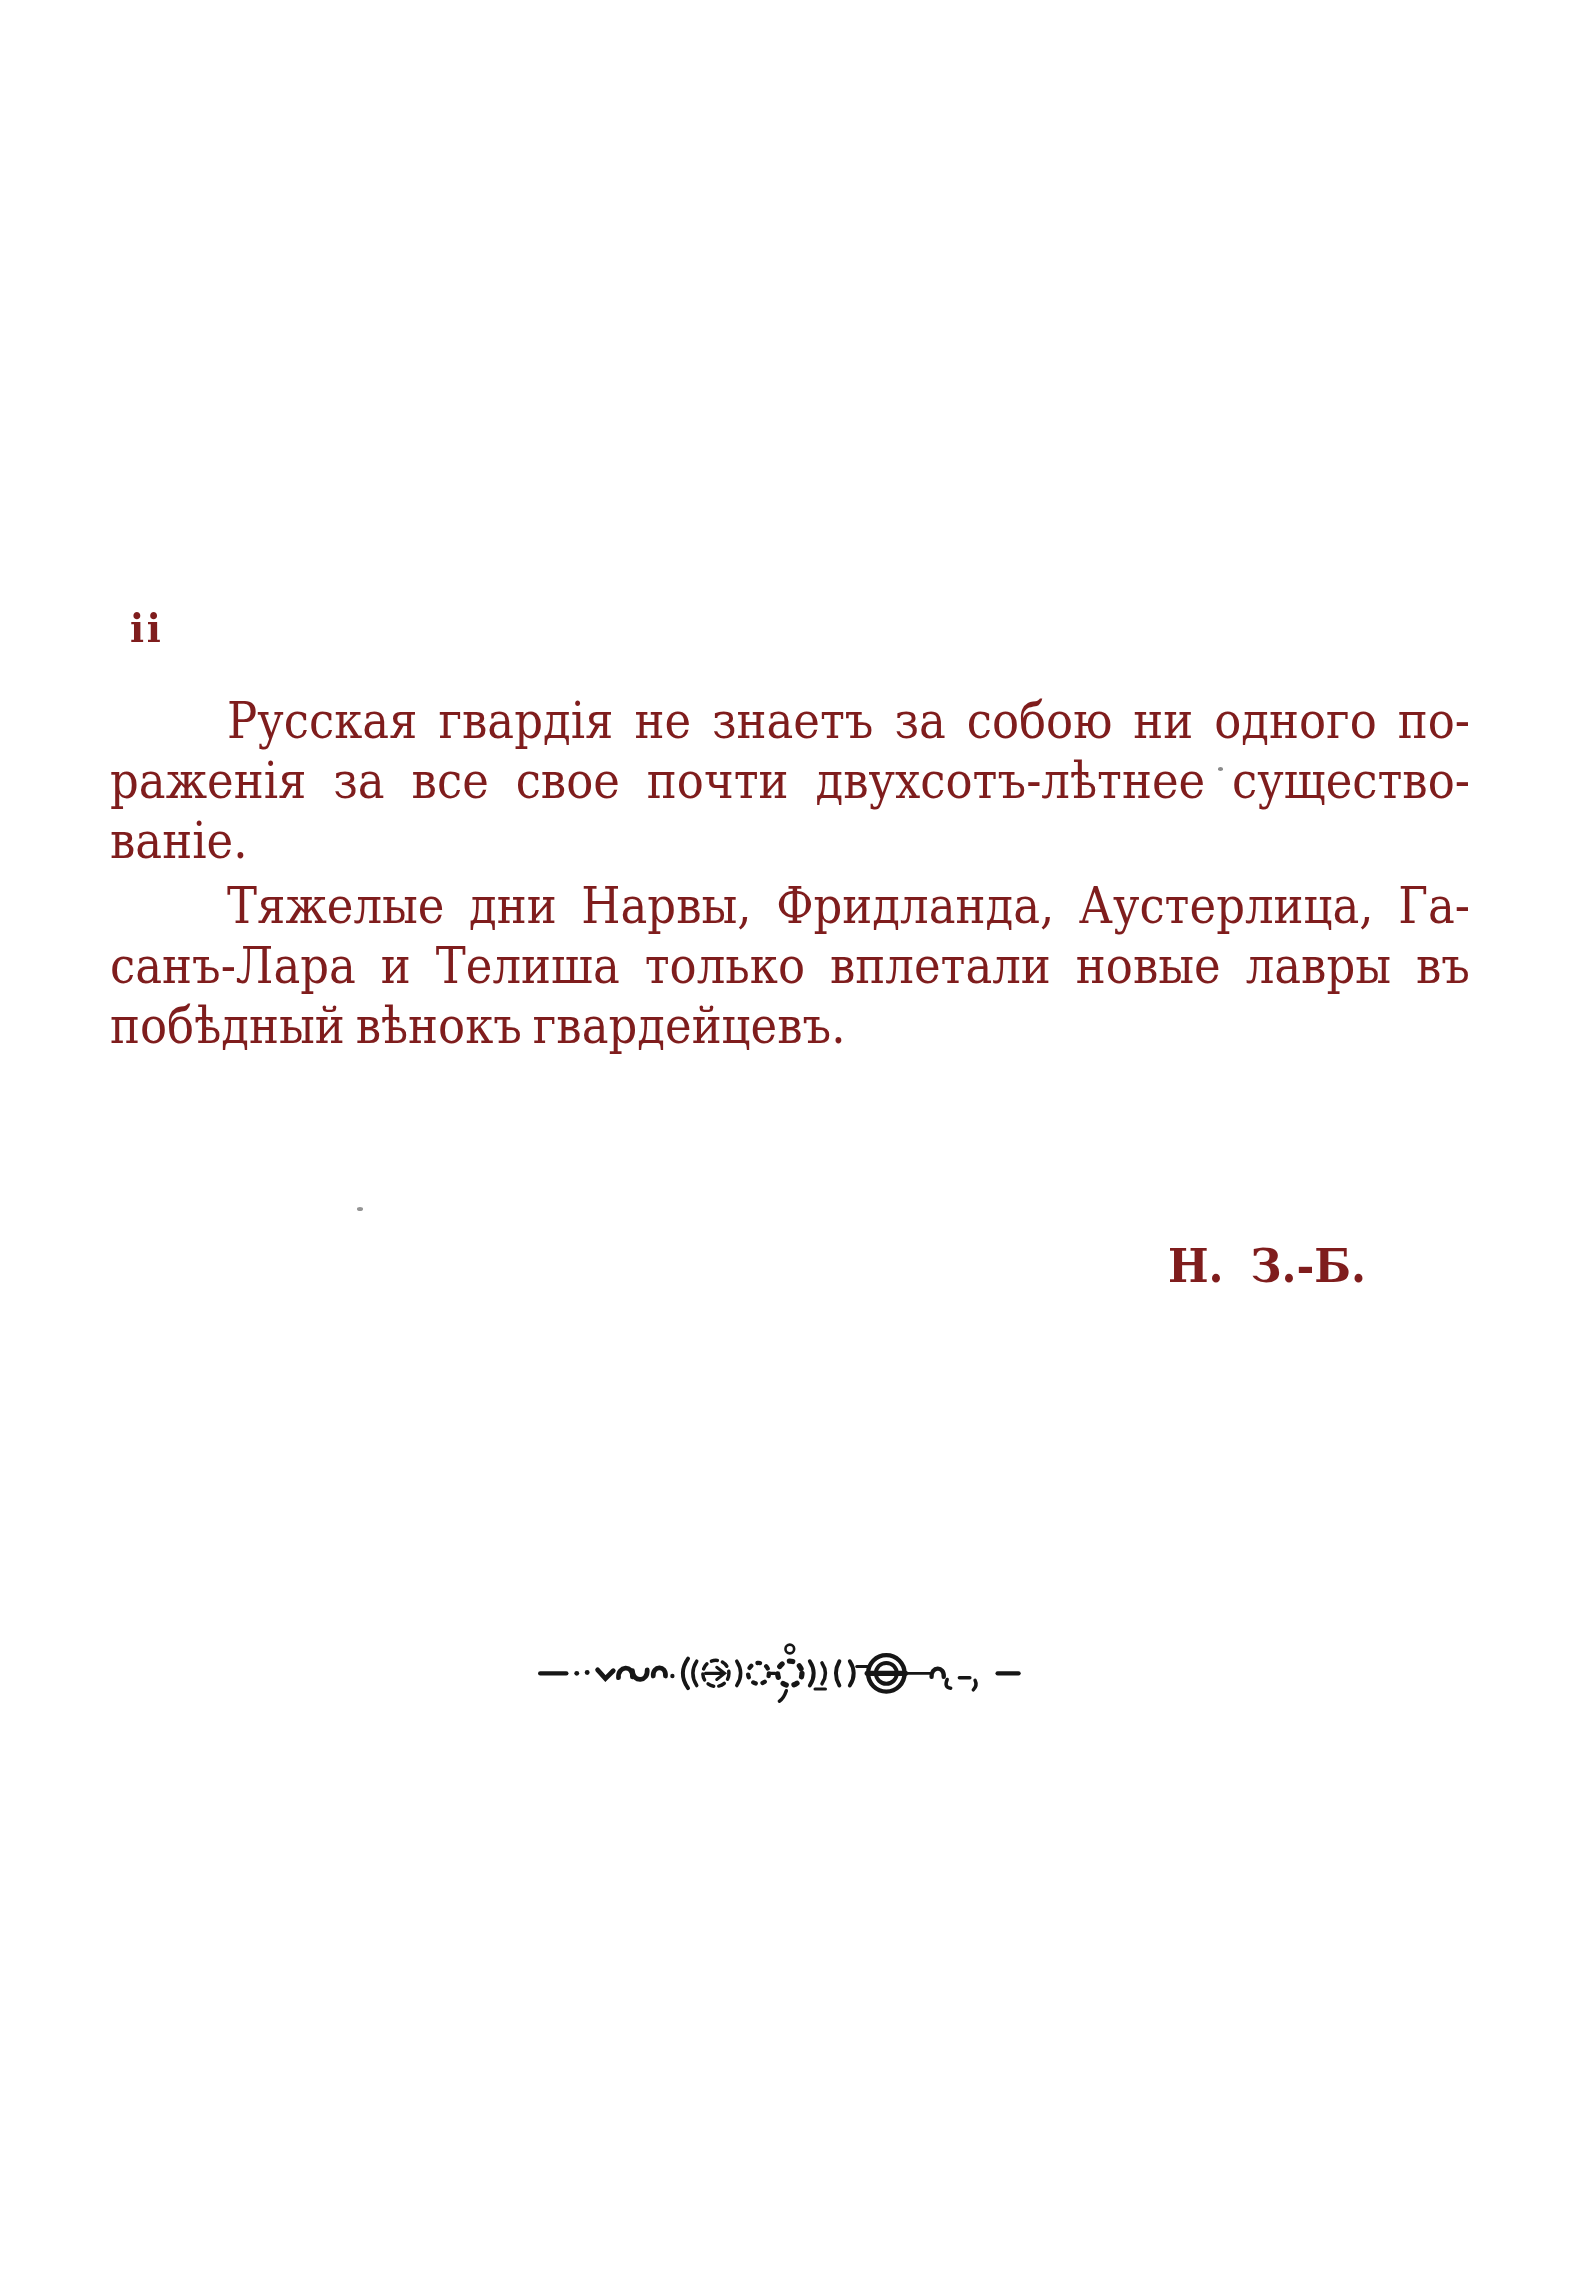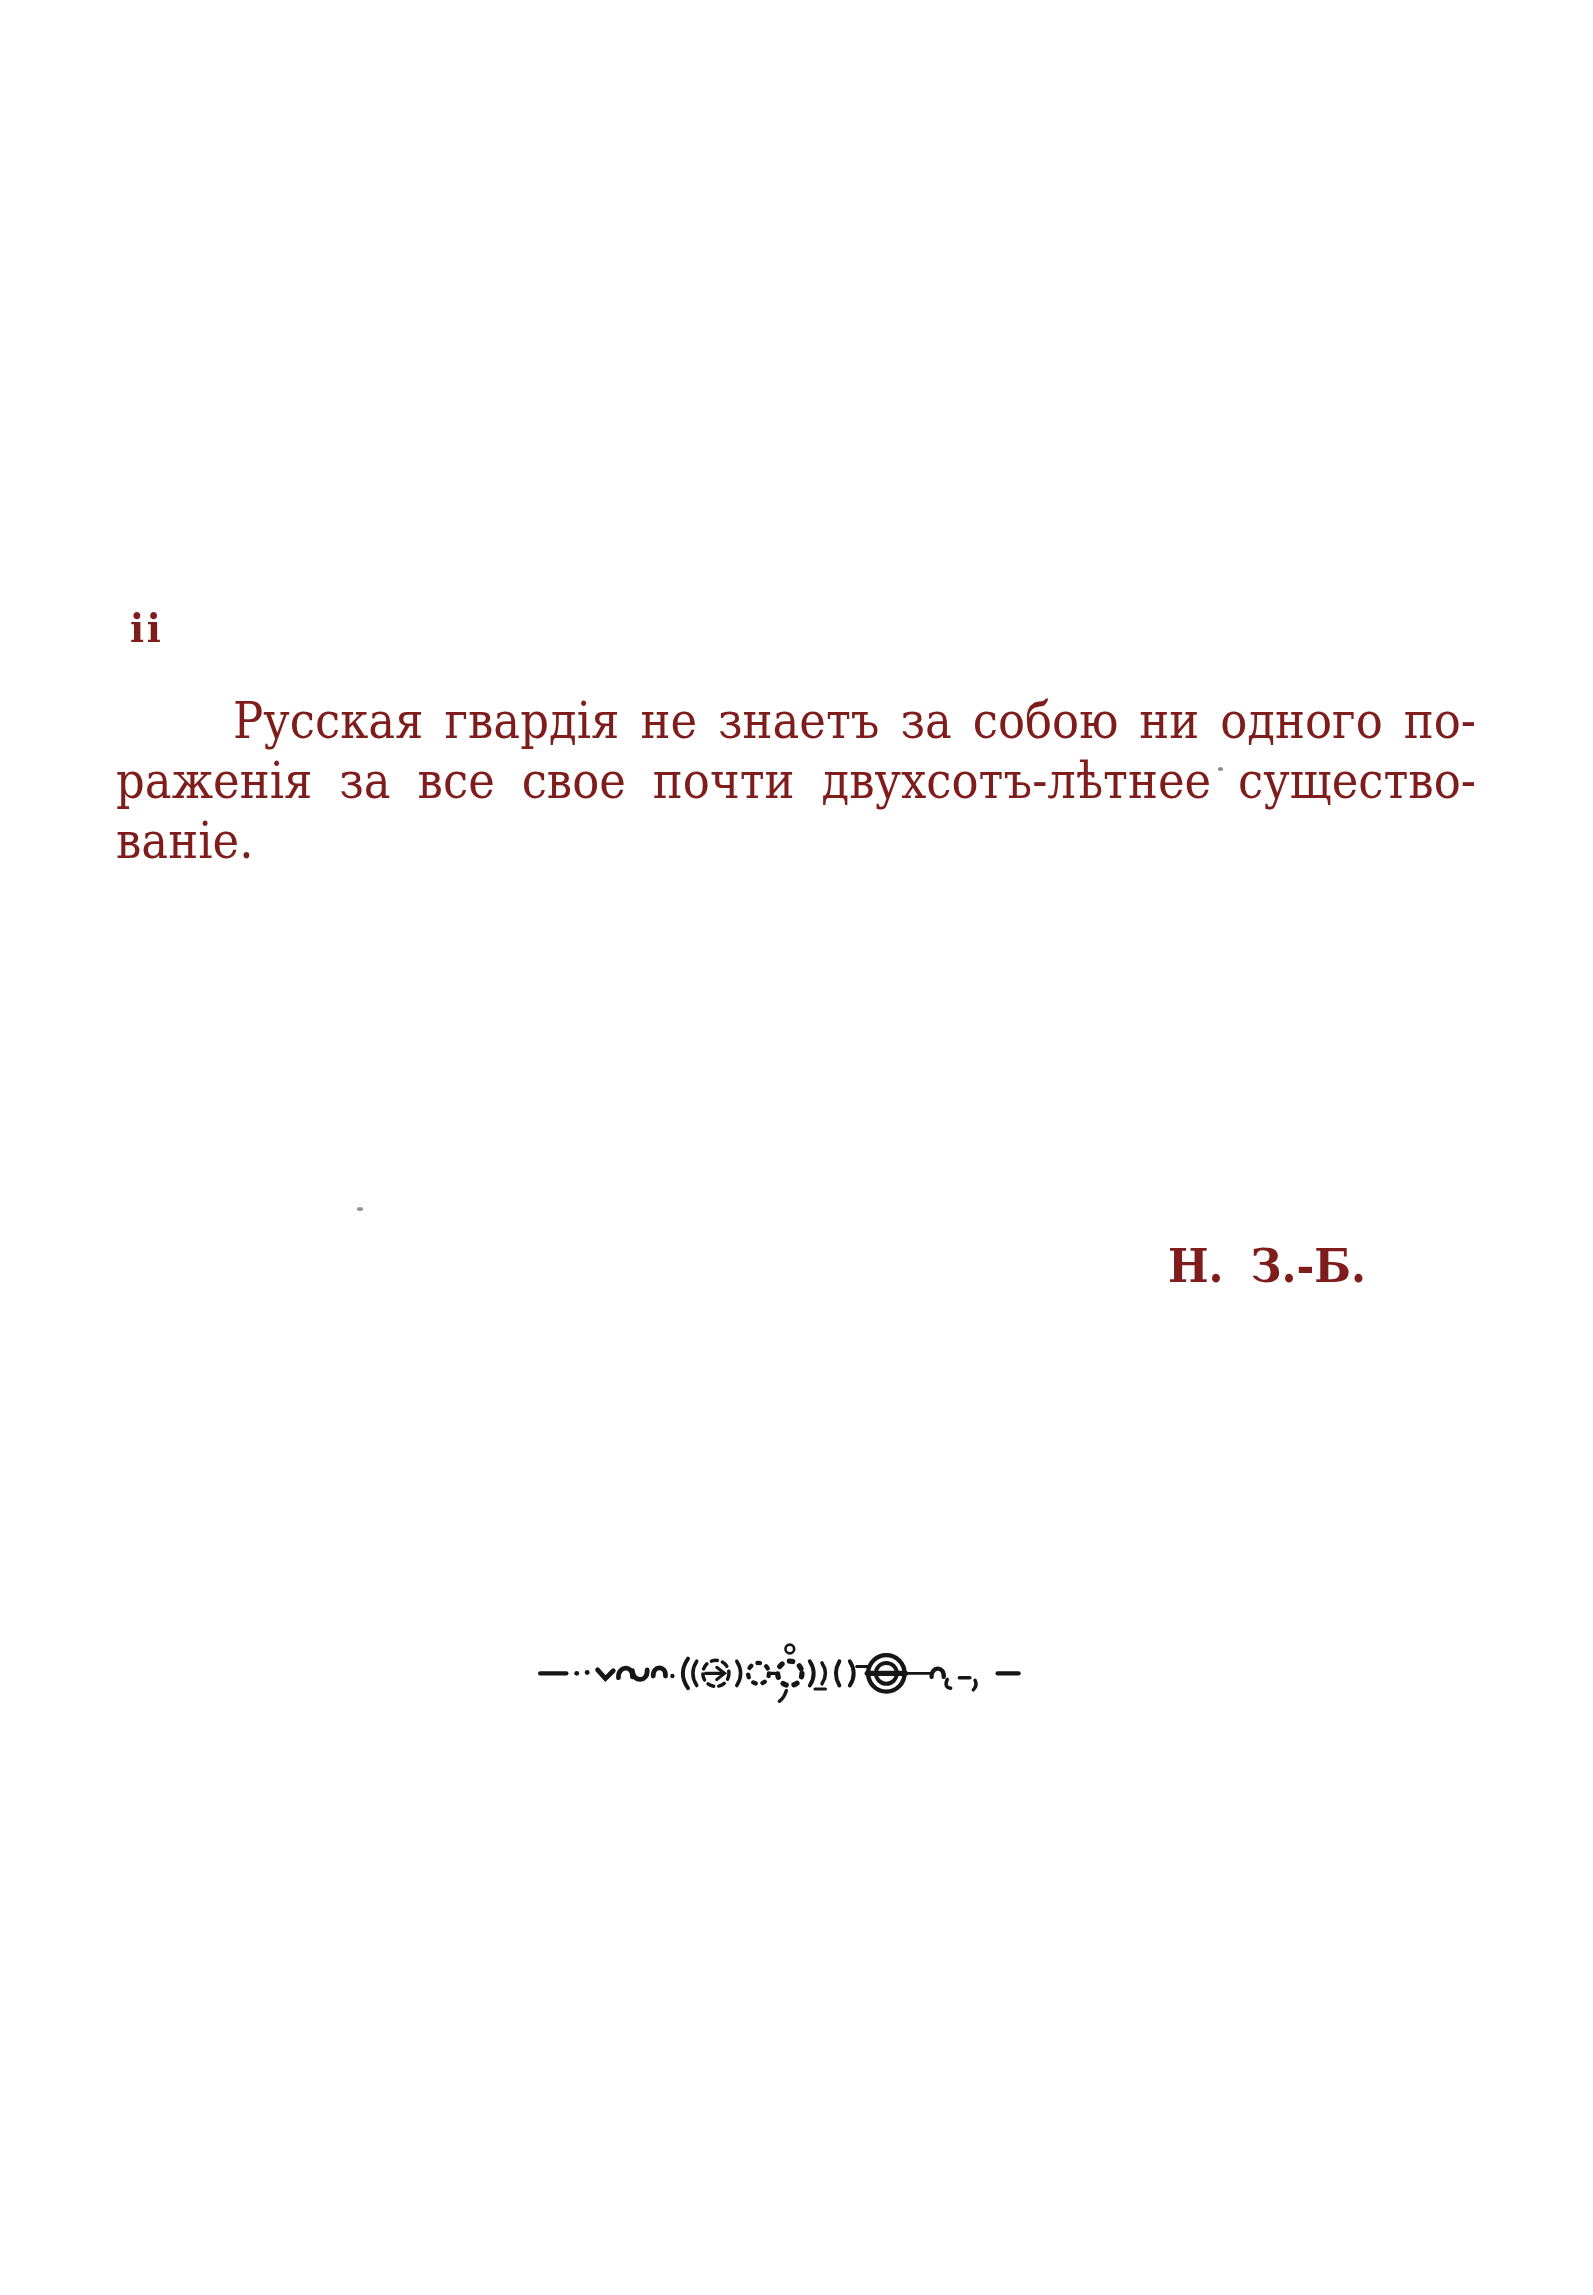--- a/index.html
+++ b/index.html
@@ -23,21 +23,21 @@
     top: 604px;
     font-size: 37px;
     font-weight: bold;
     letter-spacing: 2.6px;
     transform: scaleY(1.08);
     transform-origin: 50% 0;
   }
   
   .textblock {
     position: absolute;
-    left: 116px;
+    left: 110px;
     top: 688px;
     width: 1360px;
     font-size: 45px;
     line-height: 60px;
     word-spacing: -3.5px;
   }
   .para { margin: 0; padding: 0; }
   .para + .para { margin-top: 5.2px; }
   .line {
     display: block;
@@ -85,20 +85,25 @@
   <div class="pagenum">ii</div>
 
   <section class="textblock">
 
     <p class="para">
       <span class="line first">Русская гвардія не знаетъ за собою ни одного по-</span>
       <span class="line">раженія за все свое почти двухсотъ-лѣтнее существо-</span>
       <span class="line last">ваніе.</span>
     </p>
 
+    <p class="para">
+      <span class="line first">Тяжелые дни Нарвы, Фридланда, Аустерлица, Га-</span>
+      <span class="line">санъ-Лара и Телиша только вплетали новые лавры въ</span>
+      <span class="line last">побѣдный вѣнокъ гвардейцевъ.</span>
+    </p>
 
 
   </section>
 
   <div class="signature">Н. З.-Б.</div>
 
   <svg class="ornament" width="487" height="63" viewBox="0 0 560 72" aria-hidden="true">
     <g stroke="#161616" fill="none" stroke-linecap="round">
 
       <path d="M6 37 h30" stroke-width="5"></path>

